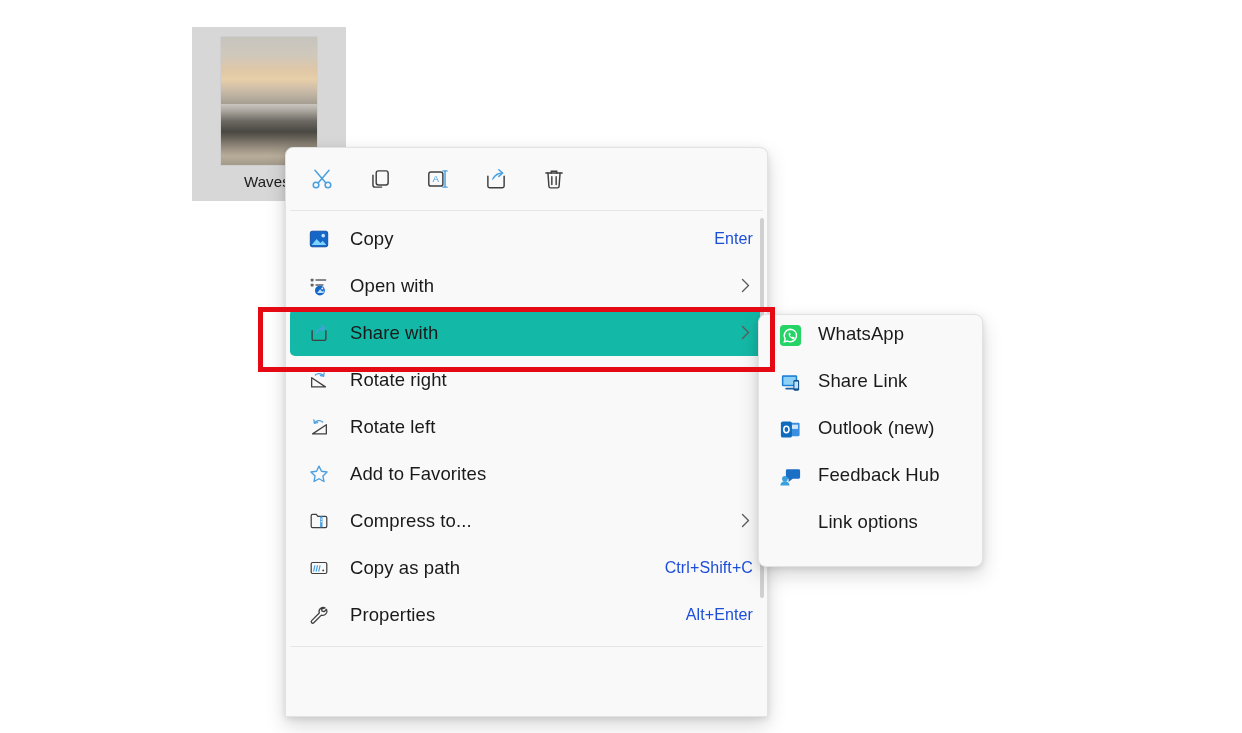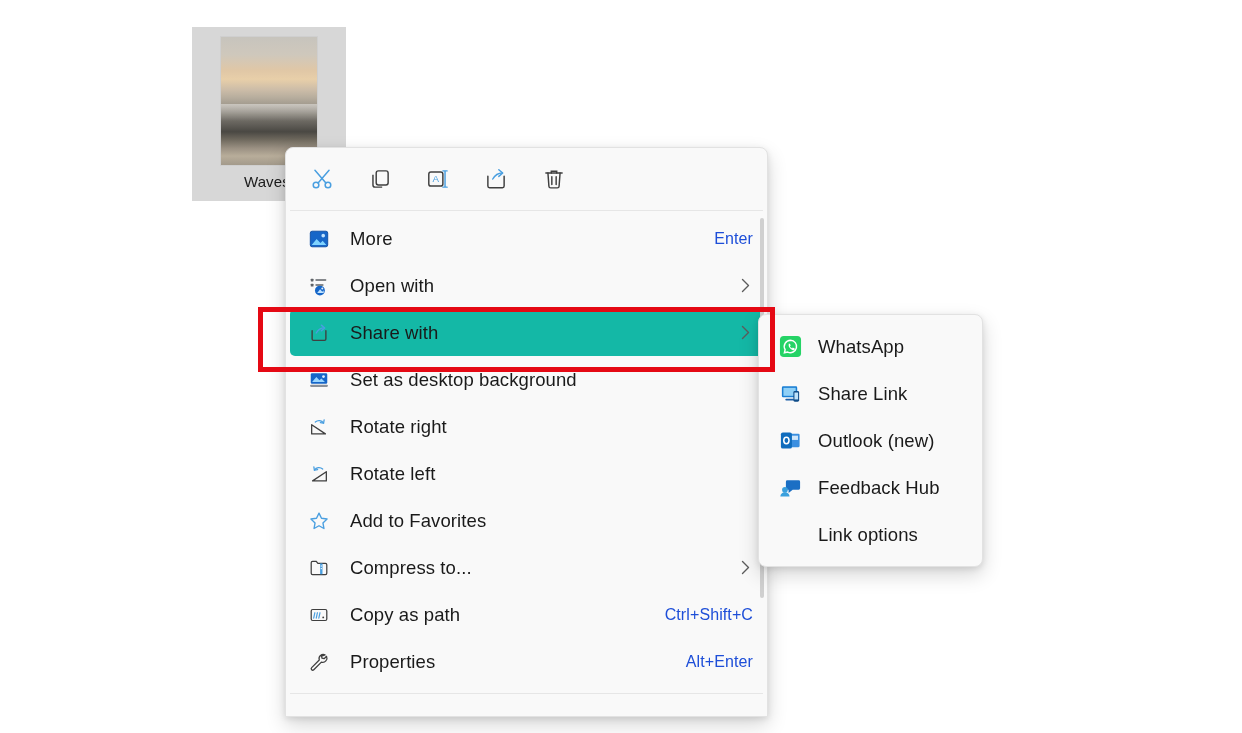--- a/index.html
+++ b/index.html
@@ -165,21 +165,20 @@
 
   
   #share-submenu {
     left: 758px;
     top: 314px;
     width: 213px;
     padding: 8px 5px;
   }
   .sub-item {
     display: flex;
-    align-items: center;
     height: 47px;
     padding: 0 8px 0 14px;
     border-radius: 5px;
     color: #1a1a1a;
     font-size: 18.5px;
     letter-spacing: .1px;
   }
   .sub-icon {
     width: 24px;
     height: 24px;
@@ -275,21 +274,21 @@
 
     <div class="menu-item">
       <span class="mi-icon">
         <svg width="22" height="22" viewBox="0 0 24 24">
           <rect x="2.5" y="3.5" width="19" height="17" rx="2" fill="#1666c8"></rect>
           <rect x="2.5" y="3.5" width="19" height="17" rx="2" fill="none" stroke="#0c4da2" stroke-width="1"></rect>
           <circle cx="16.6" cy="8.4" r="2" fill="#bfe2ff"></circle>
           <path d="M4 18.5l5.4-6.6 4.2 4.4 2.4-2.4 4 4.6z" fill="#7fd3ff"></path>
         </svg>
       </span>
-      <span class="mi-label">More</span>
+      <span class="mi-label">Copy</span>
       <span class="mi-accel">Enter</span>
     </div>
 
     <div class="menu-item">
       <span class="mi-icon">
         <svg width="22" height="22" viewBox="0 0 24 24">
           <rect x="3" y="4" width="3" height="3" rx=".6" fill="#5f6368"></rect>
           <rect x="8" y="4.7" width="12" height="1.5" rx=".7" fill="#5f6368"></rect>
           <rect x="3" y="9.5" width="3" height="3" rx=".6" fill="#5f6368"></rect>
           <rect x="8" y="10.2" width="9" height="1.5" rx=".7" fill="#5f6368"></rect>
@@ -315,31 +314,20 @@
         </svg>
       </span>
       <span class="mi-label">Share with</span>
       <span class="mi-chevron">
         <svg width="9" height="15" viewBox="0 0 9 15" fill="none" stroke="currentColor" stroke-width="1.4" stroke-linecap="round" stroke-linejoin="round">
             <path d="M1.5 1.5l6 6-6 6"></path>
           </svg>
       </span>
     </div>
 
-    <div class="menu-item">
-      <span class="mi-icon">
-        <svg width="22" height="22" viewBox="0 0 24 24">
-          <rect x="3" y="4.5" width="18" height="11.5" rx="1.4" fill="#1666c8"></rect>
-          <path d="M4.5 14.2l4.6-5.4 3.4 3.6 2.1-2.1 3.9 3.9z" fill="#9ad6ff"></path>
-          <circle cx="16.9" cy="8.2" r="1.5" fill="#dff0ff"></circle>
-          <rect x="2.2" y="17.2" width="19.6" height="2.4" rx="1.2" fill="#8a9099"></rect>
-        </svg>
-      </span>
-      <span class="mi-label">Set as desktop background</span>
-    </div>
 
     <div class="menu-item">
       <span class="mi-icon">
         <svg width="22" height="22" viewBox="0 0 24 24" fill="none" stroke="#3f3f3f" stroke-width="1.4" stroke-linecap="round" stroke-linejoin="round">
           <path d="M4 19.5h15L4 9.5z"></path>
           <path d="M8 6.5a6 6 0 0 1 9 1.2" stroke="#4a9fe0"></path>
           <path d="M17.6 4.3l-.6 3.6-3.5-.8" stroke="#4a9fe0"></path>
         </svg>
       </span>
       <span class="mi-label">Rotate right</span>

